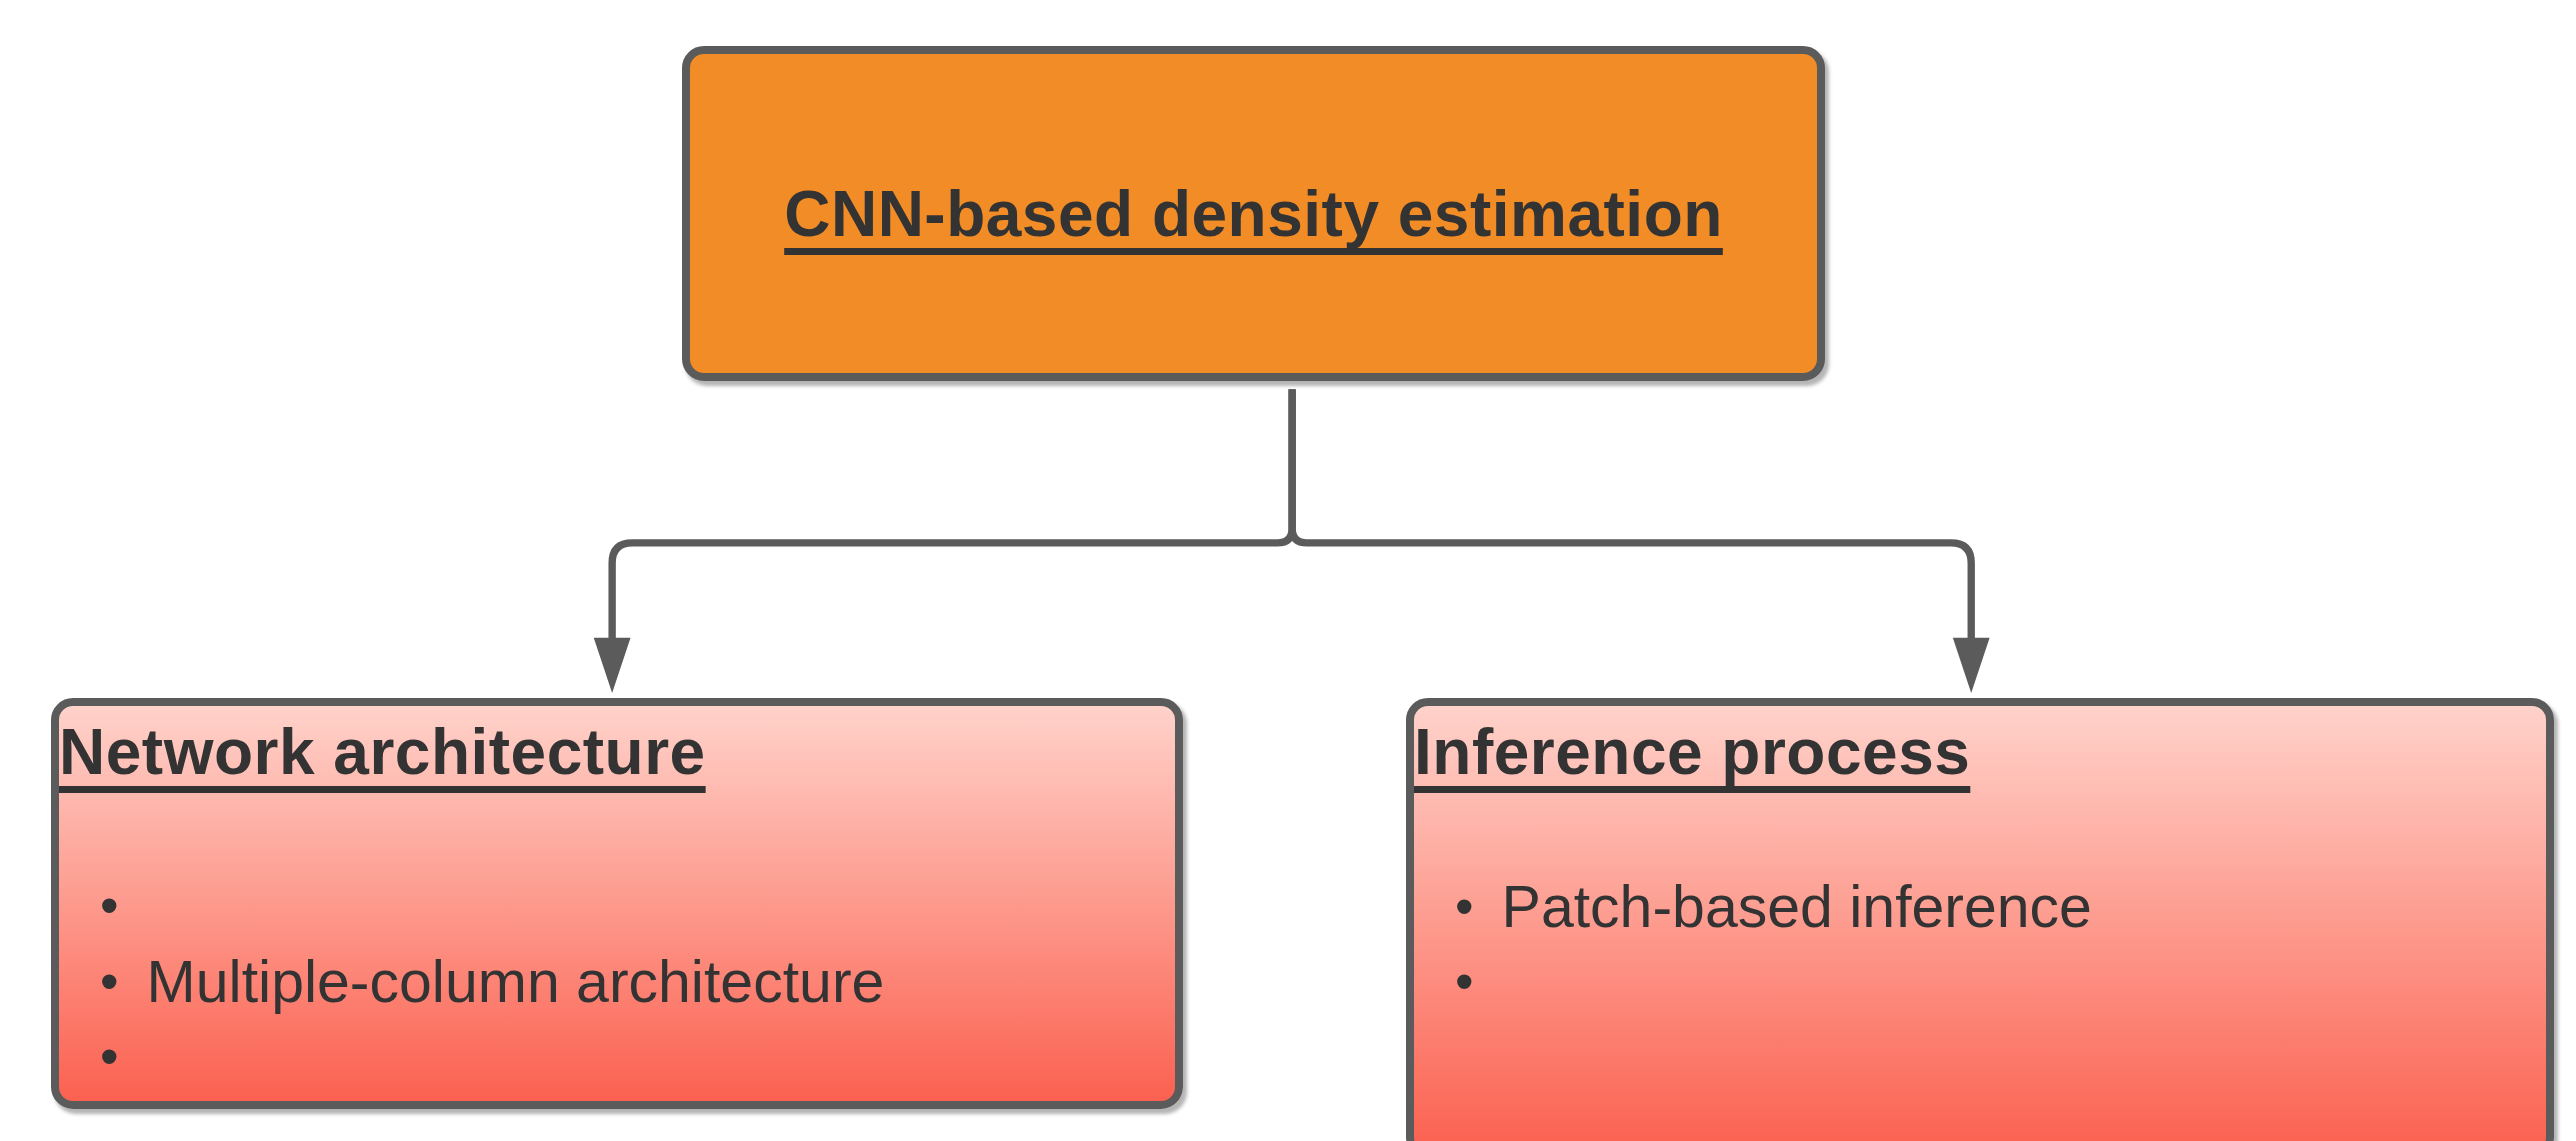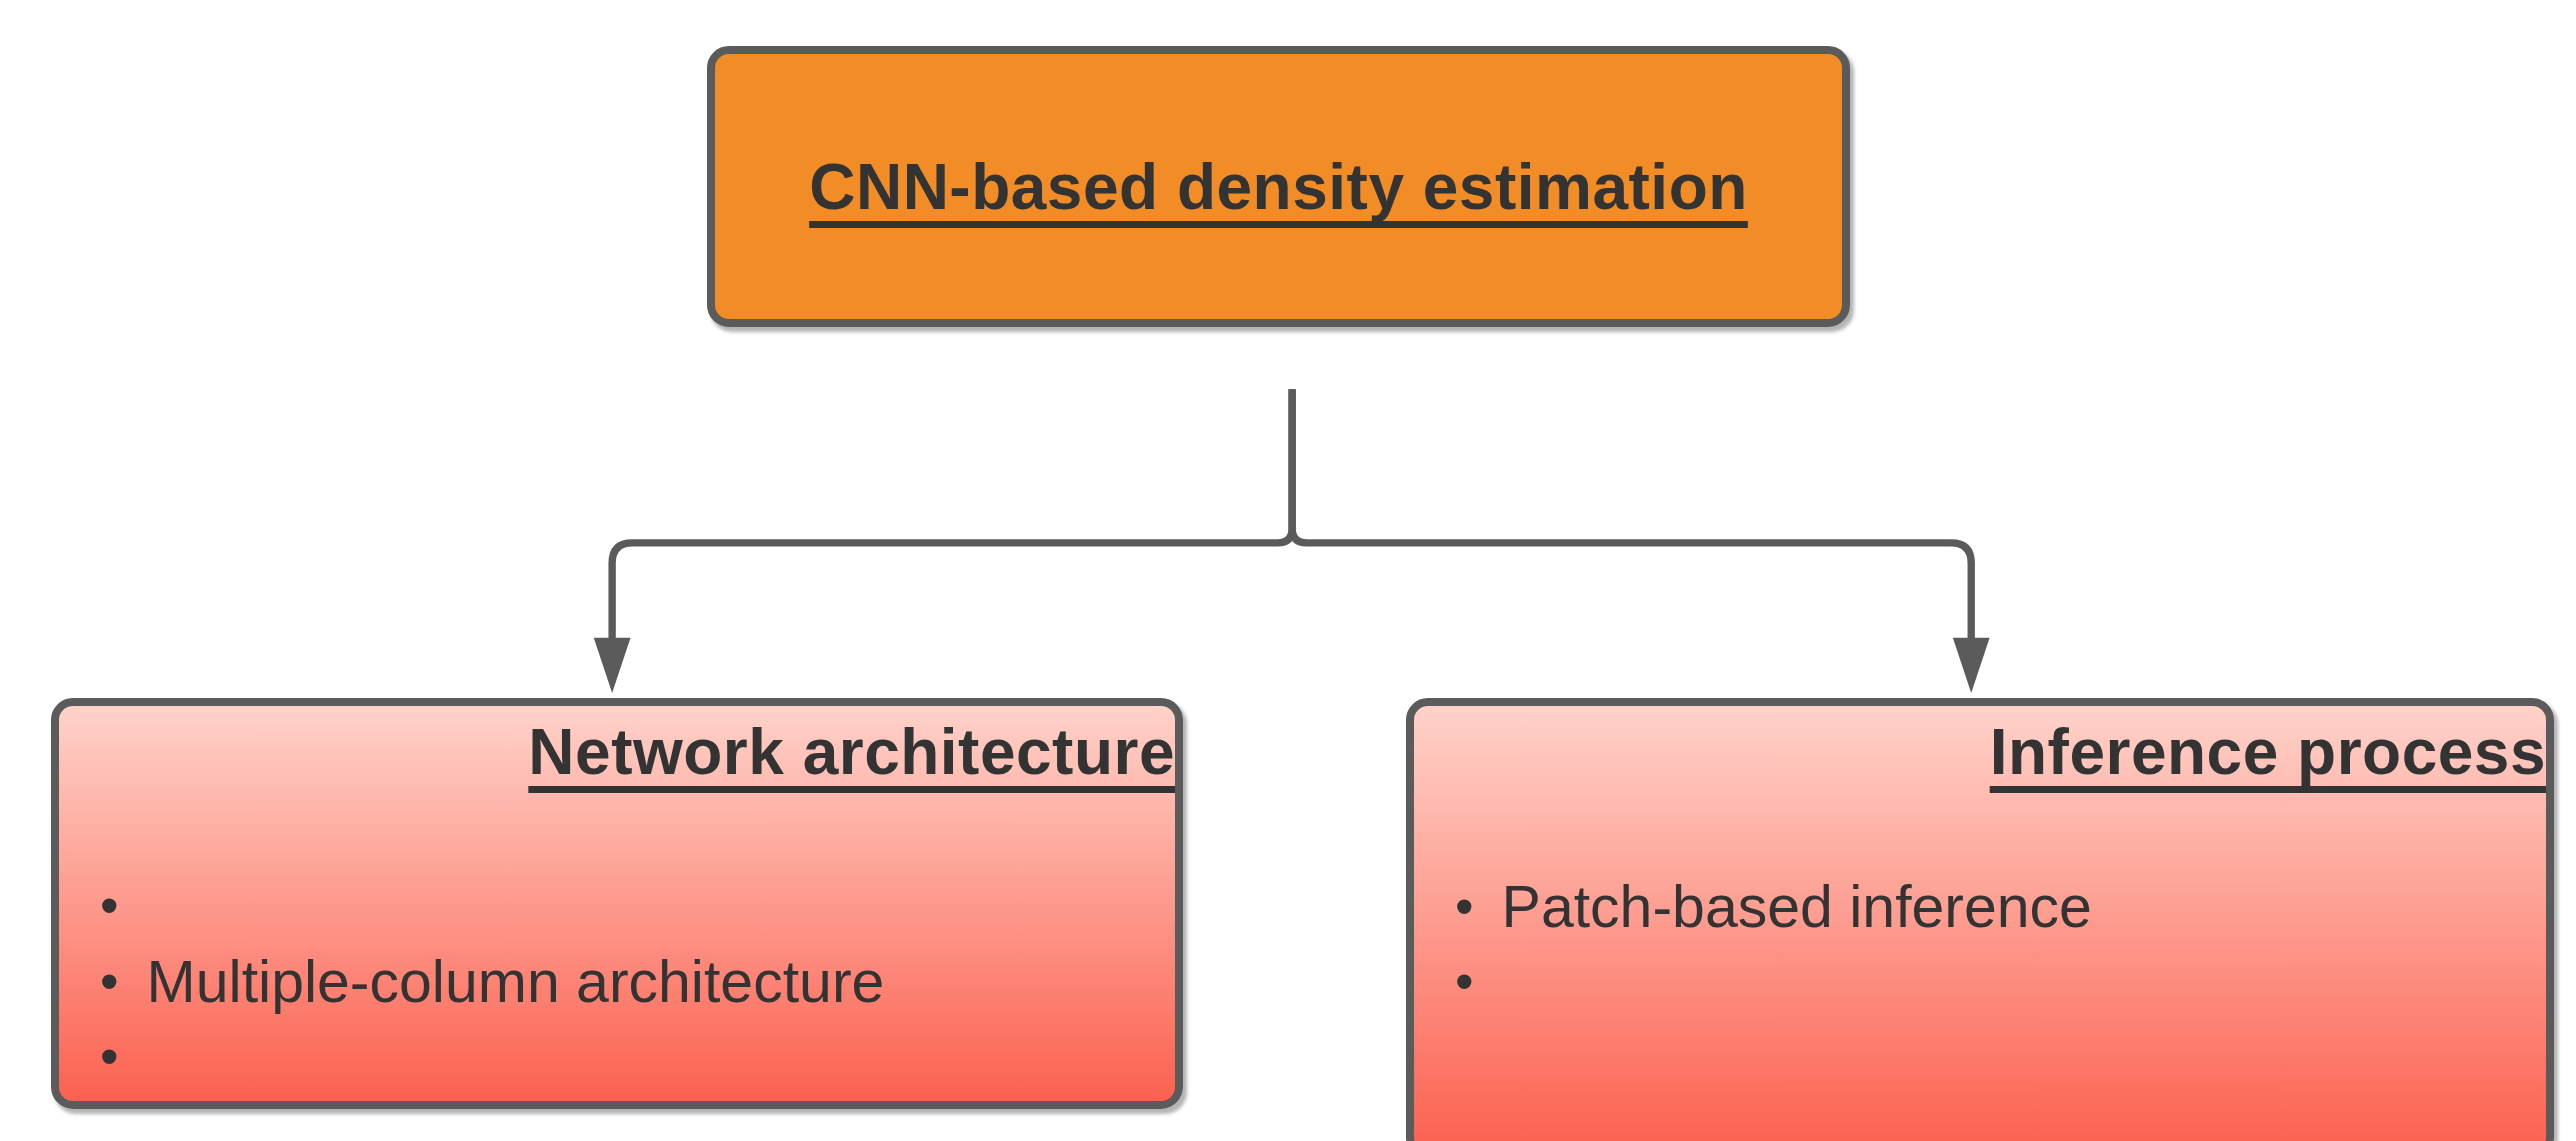--- a/index.html
+++ b/index.html
@@ -31,22 +31,22 @@
     stroke: none;
   }
   .node {
     position: absolute;
     box-sizing: border-box;
     border: 8.3px solid var(--border, #5B5B5B);
     border-radius: 22px;
     box-shadow: 3.7px 4.6px 3.7px rgba(90, 90, 90, 0.45);
   }
   .node-root {
-    left: 707px; top: 46px;
-    width: 1143px; height: 281px;
+    left: 682px; top: 46px;
+    width: 1143px; height: 335px;
     background: var(--root-fill, #F18C26);
     display: flex;
     align-items: center;
     justify-content: center;
   }
   .node-child {
     background: linear-gradient(to bottom, var(--child-top, #FFD2CA), var(--child-bottom, #FB6150));
   }
   .node-child-left {
     left: 51px; top: 698px;
@@ -61,22 +61,21 @@
     font-weight: bold;
     letter-spacing: 0.5px;
     text-decoration: underline;
     text-decoration-thickness: 7.4px;
     text-underline-offset: 12px;
     text-decoration-skip-ink: none;
     white-space: nowrap;
   }
   .child-title-row {
     padding-top: 9.2px;
-    text-align: right;
-    padding-left: 40px;
+    text-align: left;
   }
   ul.bullet-list {
     list-style: none;
     margin: 81px 0 0 0;
     padding: 0 0 0 41px;
   }
   ul.bullet-list li {
     display: flex;
     align-items: baseline;
     font-size: 59px;

